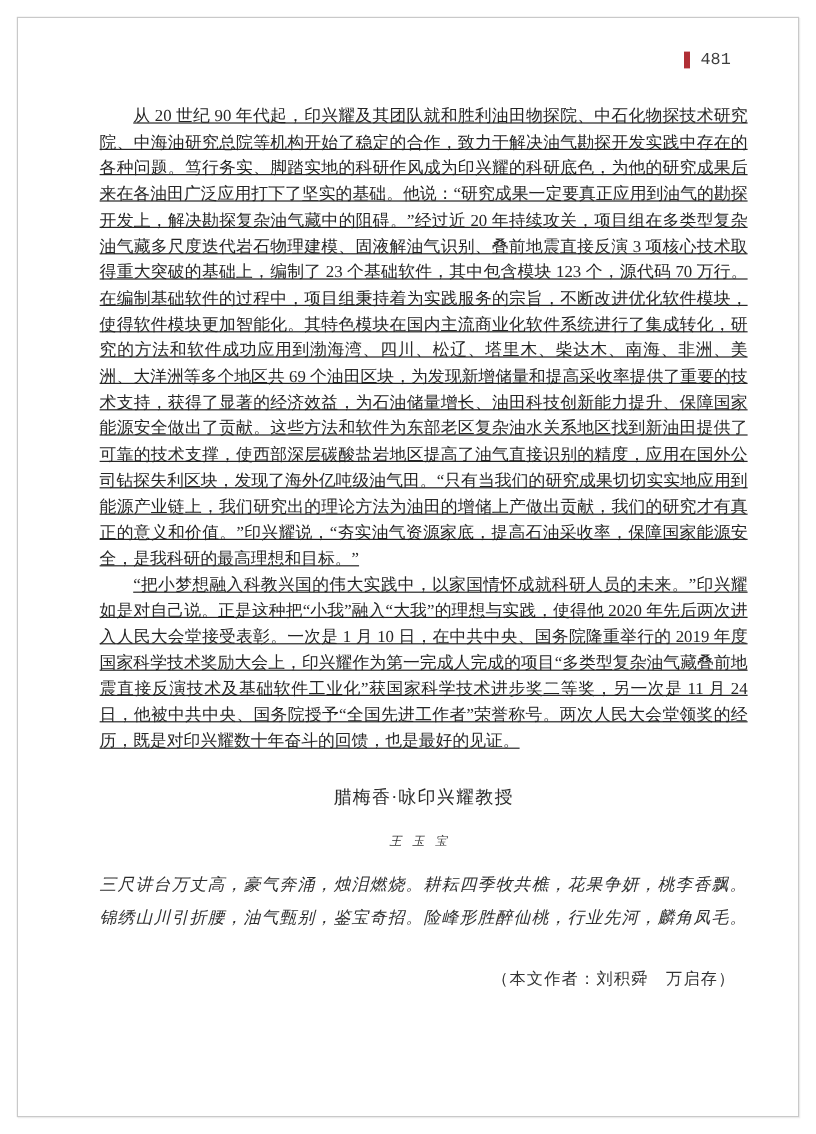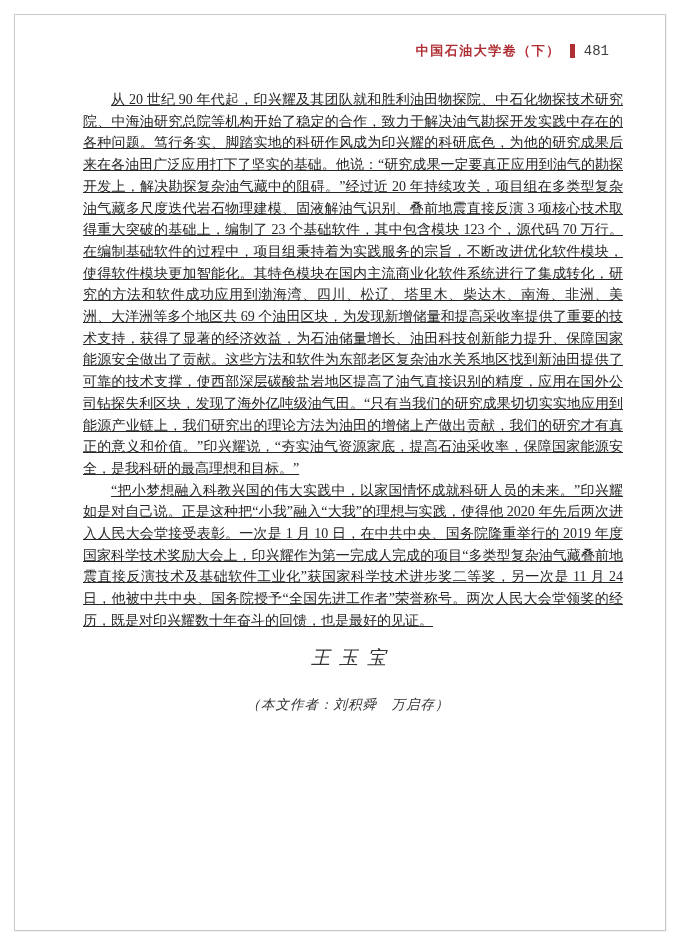--- a/index.html
+++ b/index.html
@@ -74,64 +74,65 @@
     font-size: 15px;
     font-weight: normal;
     color: #2b2b2b;
     text-indent: 0;
     letter-spacing: 1px;
   }
   .poem-author {
     margin-top: 15px;
     text-align: center;
     font-style: italic;
-    font-size: 19px;
+    font-size: 10px;
     letter-spacing: 9px;
     color: #333333;
   }
   .poem-lines {
     margin-top: 12px;
   }
   .poem-line {
     text-align: center;
     font-style: italic;
     font-size: 14px;
     line-height: 27px;
     letter-spacing: 1px;
     color: #2e2e2e;
   }
   .attribution {
     margin-top: 26px;
-    text-align: center;
-    font-style: italic;
+    text-align: right;
     font-size: 13.5px;
     color: #333333;
     padding-right: 10px;
     letter-spacing: 1px;
   }
 </style>
 </head>
 <body>
 
 <div class="page">
   <div class="sheet">
 
     <div class="header">
-      <span class="header-title">中国石油大学卷（下）</span>
       <span class="header-bar"></span>
       <span class="header-page">481</span>
     </div>
 
     <div class="body">
       <p class="para">从 20 世纪 90 年代起，印兴耀及其团队就和胜利油田物探院、中石化物探技术研究院、中海油研究总院等机构开始了稳定的合作，致力于解决油气勘探开发实践中存在的各种问题。笃行务实、脚踏实地的科研作风成为印兴耀的科研底色，为他的研究成果后来在各油田广泛应用打下了坚实的基础。他说：“研究成果一定要真正应用到油气的勘探开发上，解决勘探复杂油气藏中的阻碍。”经过近 20 年持续攻关，项目组在多类型复杂油气藏多尺度迭代岩石物理建模、固液解油气识别、叠前地震直接反演 3 项核心技术取得重大突破的基础上，编制了 23 个基础软件，其中包含模块 123 个，源代码 70 万行。在编制基础软件的过程中，项目组秉持着为实践服务的宗旨，不断改进优化软件模块，使得软件模块更加智能化。其特色模块在国内主流商业化软件系统进行了集成转化，研究的方法和软件成功应用到渤海湾、四川、松辽、塔里木、柴达木、南海、非洲、美洲、大洋洲等多个地区共 69 个油田区块，为发现新增储量和提高采收率提供了重要的技术支持，获得了显著的经济效益，为石油储量增长、油田科技创新能力提升、保障国家能源安全做出了贡献。这些方法和软件为东部老区复杂油水关系地区找到新油田提供了可靠的技术支撑，使西部深层碳酸盐岩地区提高了油气直接识别的精度，应用在国外公司钻探失利区块，发现了海外亿吨级油气田。“只有当我们的研究成果切切实实地应用到能源产业链上，我们研究出的理论方法为油田的增储上产做出贡献，我们的研究才有真正的意义和价值。”印兴耀说，“夯实油气资源家底，提高石油采收率，保障国家能源安全，是我科研的最高理想和目标。”</p>
       <p class="para">“把小梦想融入科教兴国的伟大实践中，以家国情怀成就科研人员的未来。”印兴耀如是对自己说。正是这种把“小我”融入“大我”的理想与实践，使得他 2020 年先后两次进入人民大会堂接受表彰。一次是 1 月 10 日，在中共中央、国务院隆重举行的 2019 年度国家科学技术奖励大会上，印兴耀作为第一完成人完成的项目“多类型复杂油气藏叠前地震直接反演技术及基础软件工业化”获国家科学技术进步奖二等奖，另一次是 11 月 24 日，他被中共中央、国务院授予“全国先进工作者”荣誉称号。两次人民大会堂领奖的经历，既是对印兴耀数十年奋斗的回馈，也是最好的见证。</p>
 
+      <h3 class="poem-title">腊梅香·咏印兴耀教授</h3>
 
       <div class="poem-author">王玉宝</div>
 
       <div class="poem-lines">
+        <div class="poem-line">三尺讲台万丈高，豪气奔涌，烛泪燃烧。耕耘四季牧共樵，花果争妍，桃李香飘。</div>
+        <div class="poem-line">锦绣山川引折腰，油气甄别，鉴宝奇招。险峰形胜醉仙桃，行业先河，麟角凤毛。</div>
       </div>
 
       <div class="attribution">（本文作者：刘积舜　万启存）</div>
     </div>
 
   </div>
 </div>
 
 </body></html>

